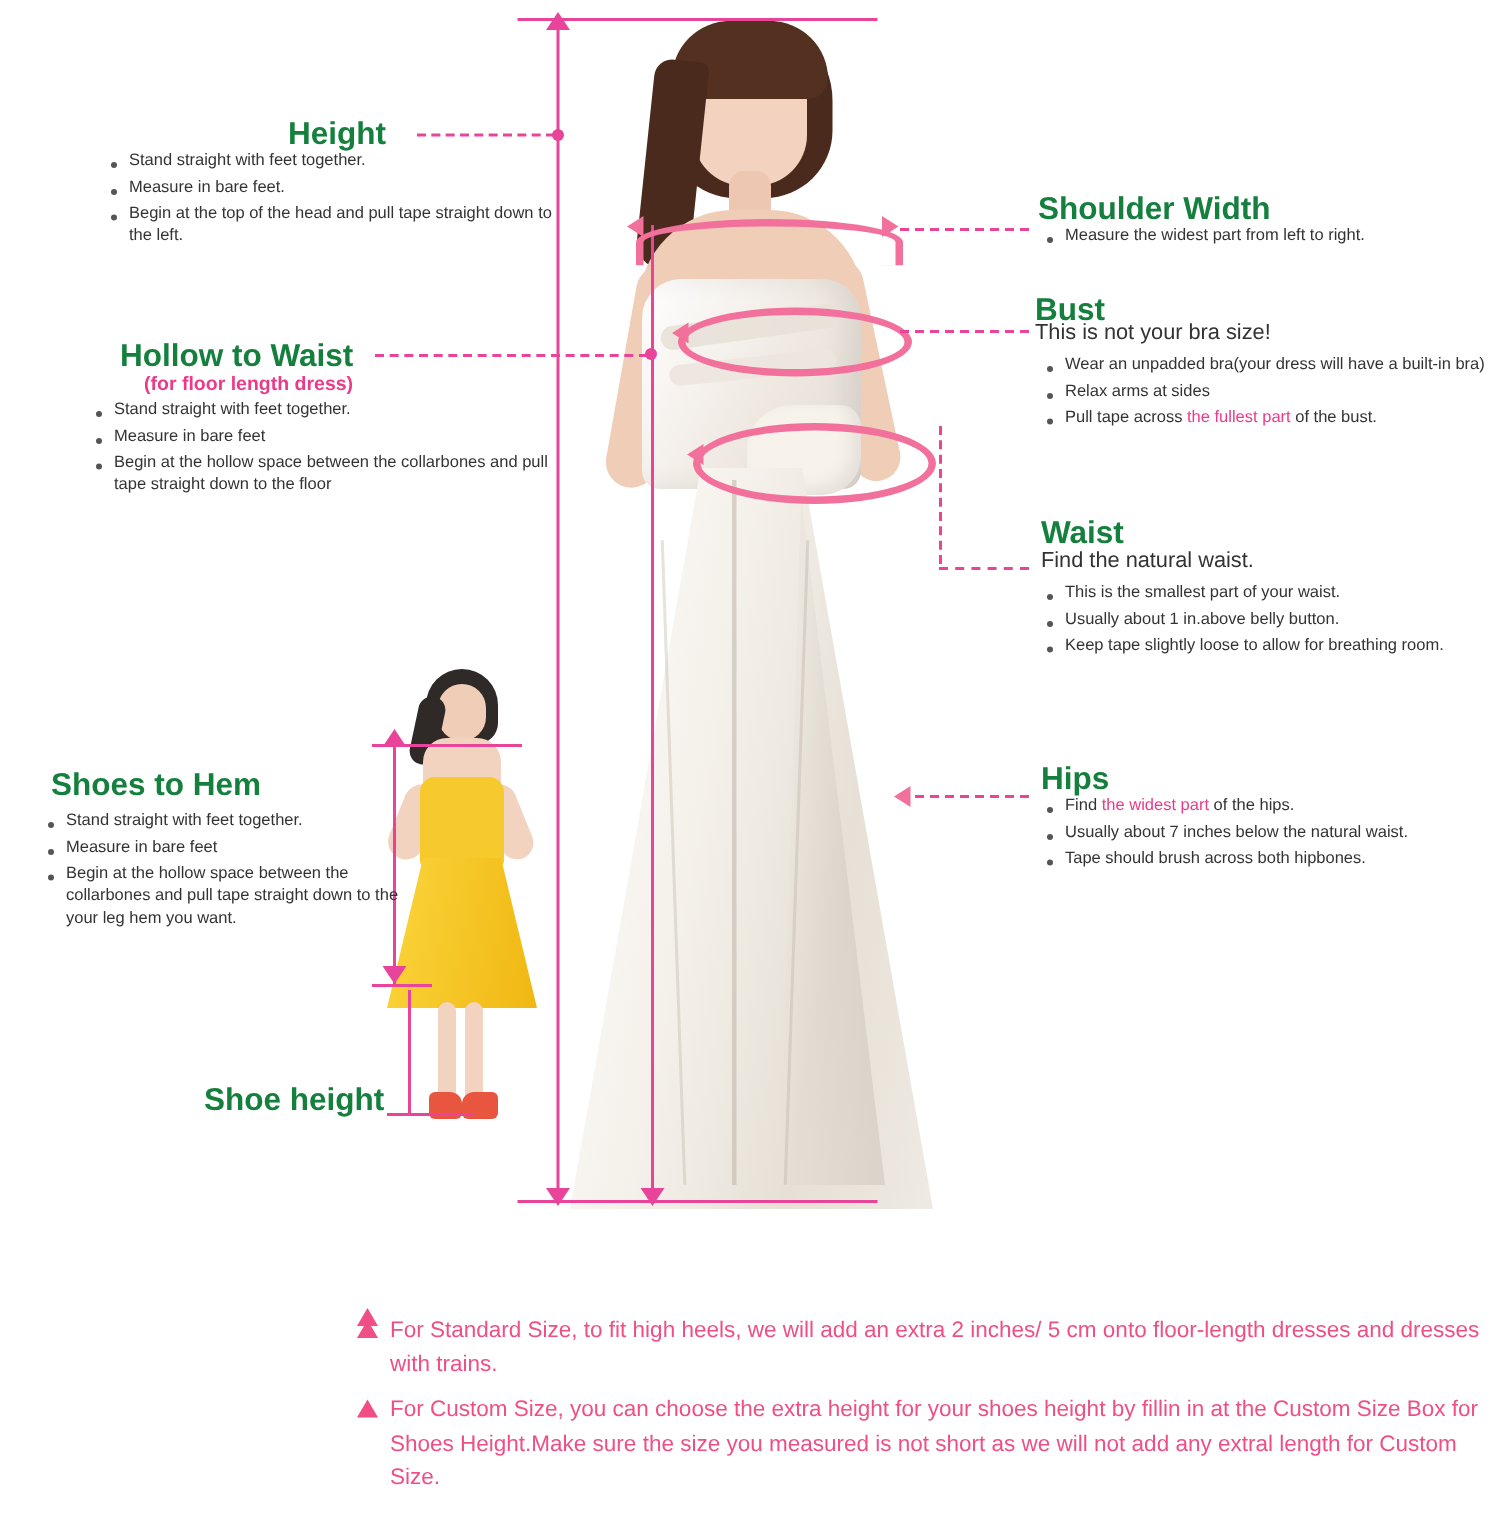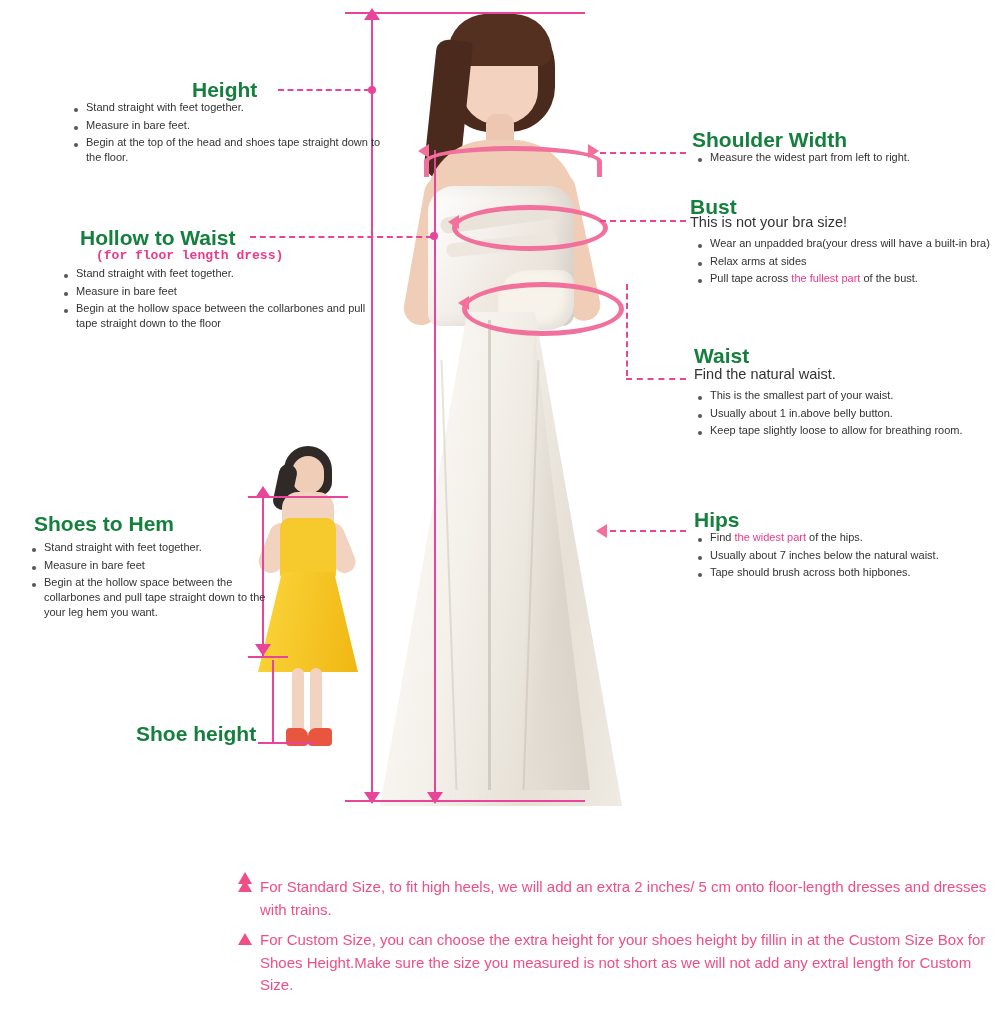--- a/index.html
+++ b/index.html
@@ -44,21 +44,21 @@
   #mini .arm-l{position:absolute;left:16px;top:92px;width:24px;height:52px;background:#f2d3c0;border-radius:12px;transform:rotate(22deg);}
   #mini .arm-r{position:absolute;left:80px;top:92px;width:22px;height:52px;background:#f2d3c0;border-radius:12px;transform:rotate(-22deg);}
   #mini .leg-l{position:absolute;left:44px;top:238px;width:12px;height:68px;background:#f2d3c0;border-radius:6px;}
   #mini .leg-r{position:absolute;left:62px;top:238px;width:12px;height:68px;background:#f2d3c0;border-radius:6px;}
   #mini .shoe-l{position:absolute;left:38px;top:298px;width:22px;height:18px;background:#e8563f;border-radius:4px 8px 4px 4px;}
   #mini .shoe-r{position:absolute;left:60px;top:298px;width:24px;height:18px;background:#e8563f;border-radius:8px 4px 4px 4px;}
 
   
   .hdr{position:absolute;color:#15803d;font-weight:bold;white-space:nowrap;}
   .hdr.big{font-size:21px;}
-  .sub{position:absolute;color:#ec3a8a;font-size:13px;font-weight:bold;white-space:nowrap;font-family:Liberation Mono, monospace;}
+  .sub{position:absolute;color:#ec3a8a;font-size:13px;font-weight:bold;white-space:nowrap;}
   ul.notes{position:absolute;margin:0;padding:0 0 0 16px;list-style:none;}
   ul.notes li{position:relative;font-size:11px;line-height:1.34;color:#333;margin-bottom:3px;}
   ul.notes li:before{content:"";position:absolute;left:-12px;top:8px;width:4px;height:4px;border-radius:50%;background:#555;}
   .pink{color:#ec3a8a;}
 
   
   .vline{position:absolute;background:#e8459a;width:2px;}
   .hline{position:absolute;background:#e8459a;height:2px;}
   .dash-h{position:absolute;height:0;border-top:2px dashed #e8459a;}
   .dash-v{position:absolute;width:0;border-left:2px dashed #e8459a;}
@@ -153,21 +153,21 @@
   <div class="hline" style="left:248px;top:496px;width:100px;"></div>
   <div class="hline" style="left:248px;top:656px;width:40px;"></div>
 
   <div class="vline" style="left:272px;top:660px;height:84px;"></div>
   <div class="hline" style="left:258px;top:742px;width:58px;"></div>
 
   <div class="hdr big" style="left:192px;top:78px;">Height</div>
   <ul class="notes" style="left:70px;top:100px;width:300px;">
     <li>Stand straight with feet together.</li>
     <li>Measure in bare feet.</li>
-    <li>Begin at the top of the head and shoes tape straight down to the floor.</li>
+    <li>Begin at the top of the head and pull tape straight down to the left.</li>
   </ul>
 
   <div class="hdr big" style="left:80px;top:226px;">Hollow to Waist</div>
   <div class="sub" style="left:96px;top:248px;">(for floor length dress)</div>
   <ul class="notes" style="left:60px;top:266px;width:300px;">
     <li>Stand straight with feet together.</li>
     <li>Measure in bare feet</li>
     <li>Begin at the hollow space between the collarbones and pull tape straight down to the floor</li>
   </ul>
 

